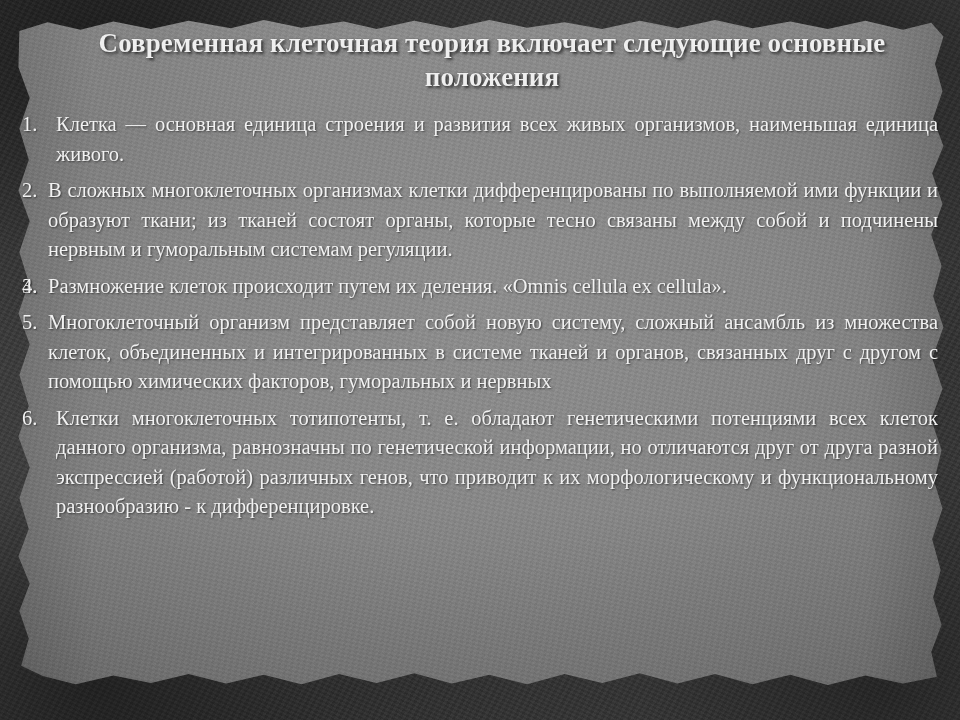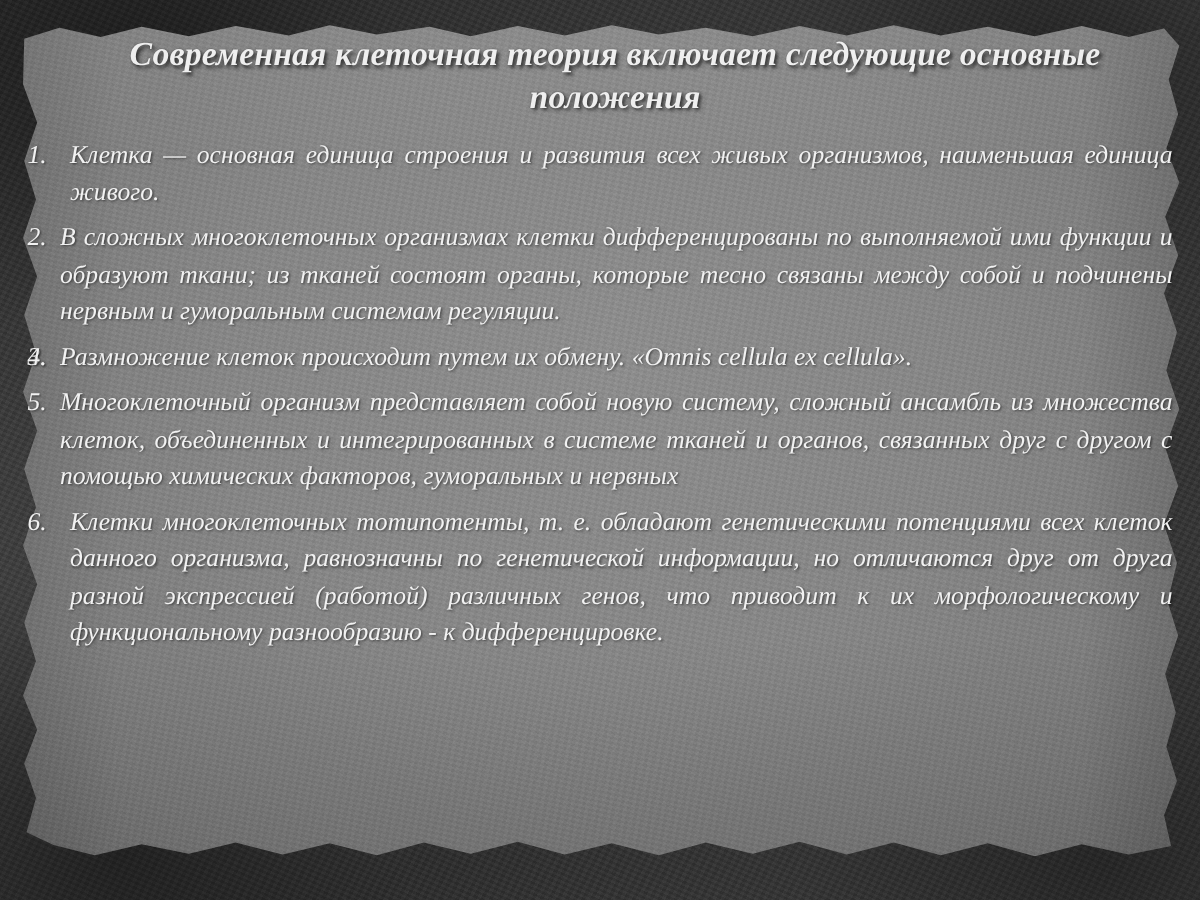--- a/index.html
+++ b/index.html
@@ -84,21 +84,20 @@
                              rgba(0,0,0,0) 91%, rgba(0,0,0,.12) 100%);
     pointer-events: none;
   }
 
   
   .content {
     position: absolute;
     inset: 0;
     z-index: 2;
     padding: 2px;
-    font-style: italic;
   }
 
   .slide-title {
     position: absolute;
     left: 72px;
     top: 26px;
     width: 840px;
     text-align: center;
     font-family: "Liberation Serif", "DejaVu Serif", serif;
     font-weight: bold;
@@ -182,21 +181,21 @@
         <span class="num">2.</span>
         <span class="txt">В сложных многоклеточных организмах клетки дифференцированы по выполняемой ими функции и образуют ткани; из тканей состоят органы, которые тесно связаны между собой и подчинены нервным и гуморальным системам регуляции.</span>
       </div>
 
       <div class="bullet">
         <span class="num">3.</span>
       </div>
 
       <div class="bullet">
         <span class="num">4.</span>
-        <span class="txt">Размножение клеток происходит путем их обмену. «Omnis cellula ex cellula».</span>
+        <span class="txt">Размножение клеток происходит путем их деления. «Omnis cellula ex cellula».</span>
       </div>
 
       <div class="bullet">
         <span class="num">5.</span>
         <span class="txt">Многоклеточный организм представляет собой новую систему, сложный ансамбль из множества клеток, объединенных и интегрированных в системе тканей и органов, связанных друг с другом с помощью химических факторов, гуморальных и нервных</span>
       </div>
 
       <div class="bullet wide-num">
         <span class="num">6.</span>
         <span class="txt">Клетки многоклеточных тотипотенты, т. е. обладают генетическими потенциями всех клеток данного организма, равнозначны по генетической информации, но отличаются друг от друга разной экспрессией (работой) различных генов, что приводит к их морфологическому и функциональному разнообразию - к дифференцировке.</span>

